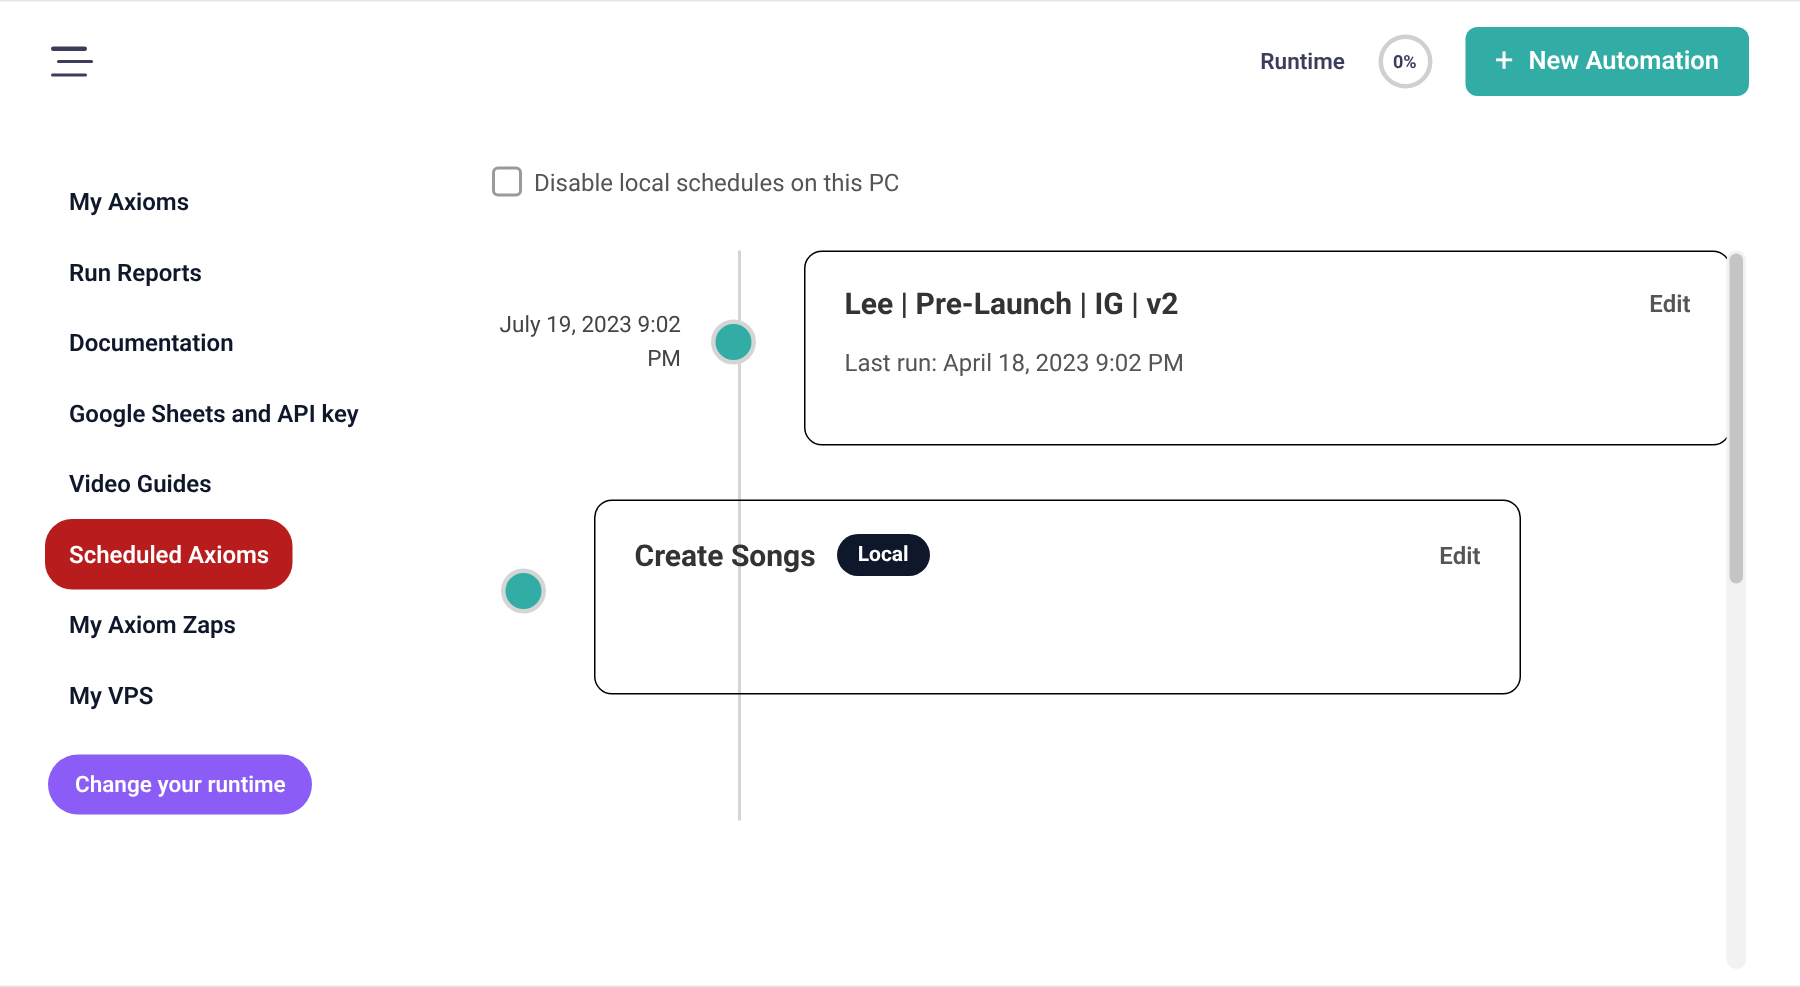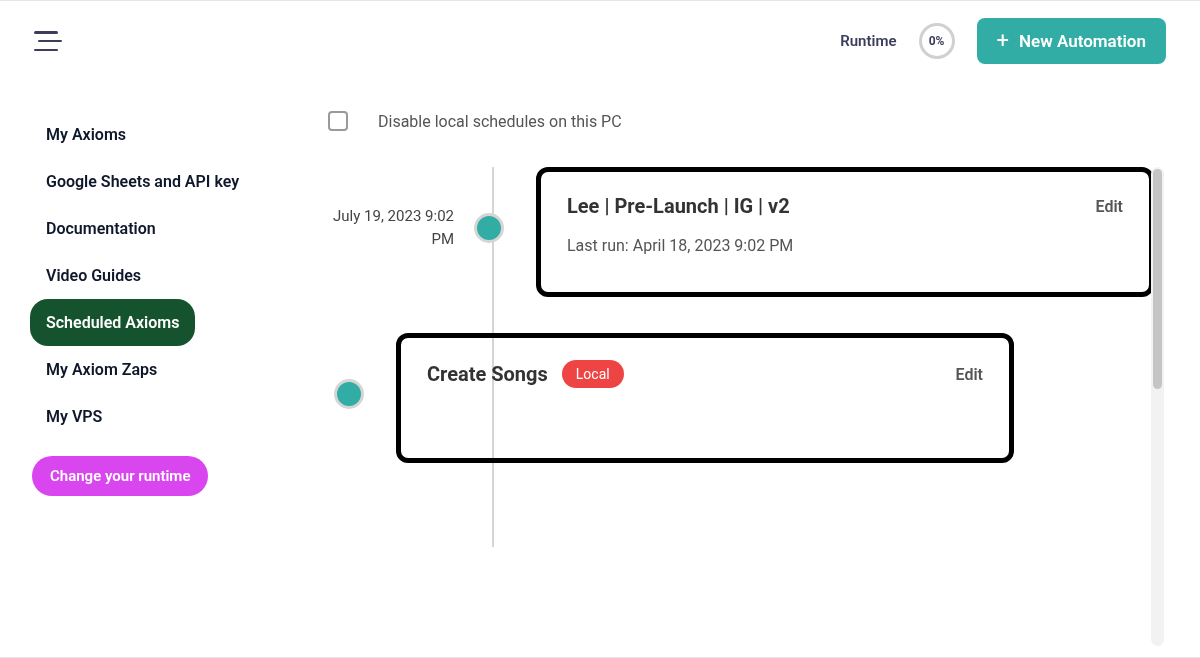--- a/index.html
+++ b/index.html
@@ -92,44 +92,44 @@
       display: block;
       color: #0f172a;
       font-weight: 600;
       font-size: 16px;
       padding: 14px 16px;
       cursor: pointer;
       border-radius: 18px;
       width: fit-content;
     }
     .sidebar-item.active {
-      background: #14532d;
+      background: #b91c1c;
       color: #fff;
     }
     .change-runtime-btn {
-      background: #d946ef;
+      background: #8b5cf6;
       color: #fff;
       border: none;
       border-radius: 22px;
       padding: 11px 18px;
       font-size: 15px;
       font-weight: 600;
       cursor: pointer;
       margin-top: 16px;
       margin-left: 2px;
     }
     .content-area {
       flex: 1;
       padding: 30px 36px 0 20px;
       position: relative;
     }
     .checkbox-row {
       display: flex;
       align-items: center;
-      gap: 30px;
+      gap: 8px;
       margin-bottom: 36px;
       margin-left: 8px;
     }
     .checkbox-box {
       width: 20px;
       height: 20px;
       border: 2px solid #9a9a9a;
       border-radius: 4px;
       cursor: pointer;
     }
@@ -172,21 +172,21 @@
       border-radius: 50%;
       margin: 0 20px;
       margin-top: 46px;
       flex-shrink: 0;
       z-index: 2;
       position: relative;
       left: -6px;
     }
     .timeline-card {
       flex: 1;
-      border: 5px solid #000000;
+      border: 1px solid #000000;
       border-radius: 12px;
       padding: 22px 26px 28px 26px;
       margin-left: 6px;
       max-width: 618px;
       min-height: 130px;
       position: relative;
     }
     .card-header {
       display: flex;
       justify-content: space-between;
@@ -196,26 +196,26 @@
       display: flex;
       align-items: center;
       gap: 14px;
     }
     .card-title {
       color: #333;
       font-size: 20px;
       font-weight: 700;
     }
     .local-badge {
-      background: #ef4444;
+      background: #0f172a;
       color: #fff;
       border-radius: 18px;
       padding: 6px 14px;
       font-size: 14px;
-      font-weight: 400;
+      font-weight: 700;
     }
     .edit-link {
       color: #555;
       font-size: 16px;
       font-weight: 600;
       cursor: pointer;
     }
     .card-subtitle {
       color: #555;
       font-size: 16px;
@@ -255,22 +255,23 @@
     <button class="new-automation-btn">
       <span class="plus-icon">+</span>
       <span>New Automation</span>
     </button>
   </div>
 </div>
 
 <div class="main-container">
   <div class="sidebar">
     <div class="sidebar-item">My Axioms</div>
+    <div class="sidebar-item">Run Reports</div>
+    <div class="sidebar-item">Documentation</div>
     <div class="sidebar-item">Google Sheets and API key</div>
-    <div class="sidebar-item">Documentation</div>
     <div class="sidebar-item">Video Guides</div>
     <div class="sidebar-item active">Scheduled Axioms</div>
     <div class="sidebar-item">My Axiom Zaps</div>
     <div class="sidebar-item">My VPS</div>
     <button class="change-runtime-btn">Change your runtime</button>
   </div>
 
   <div class="content-area">
     <div class="checkbox-row">
       <div class="checkbox-box"></div>

